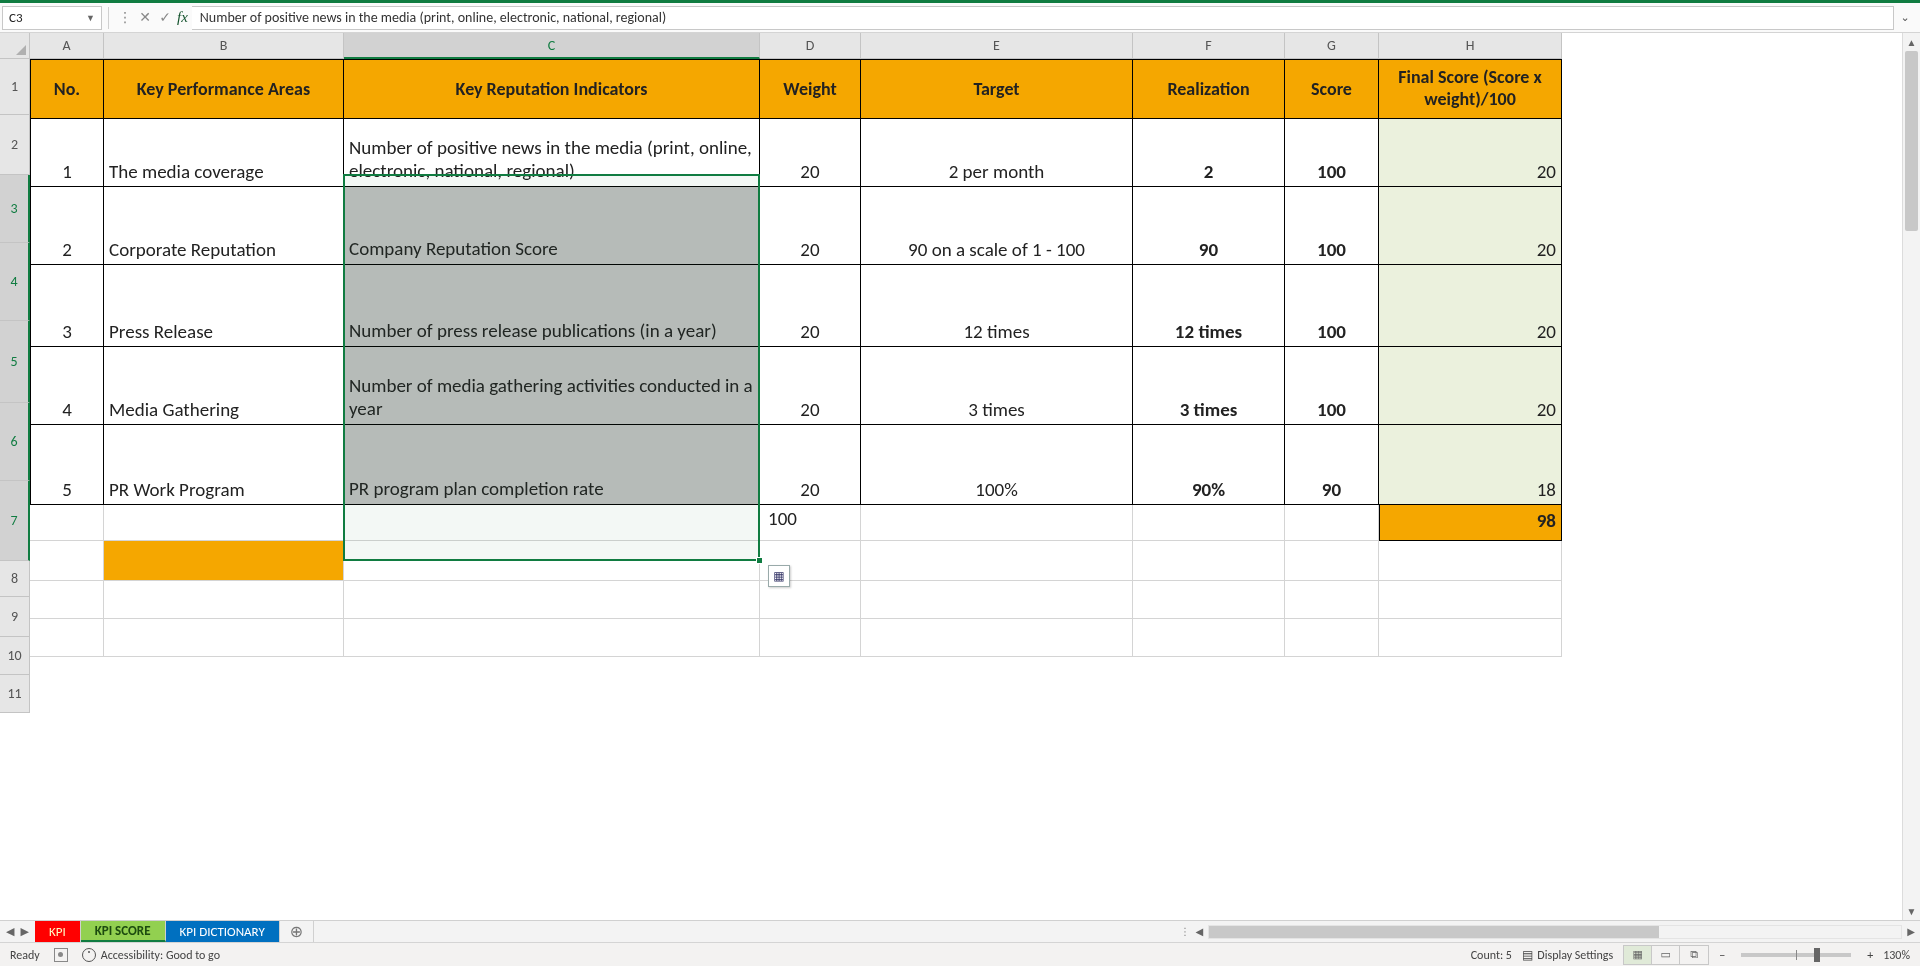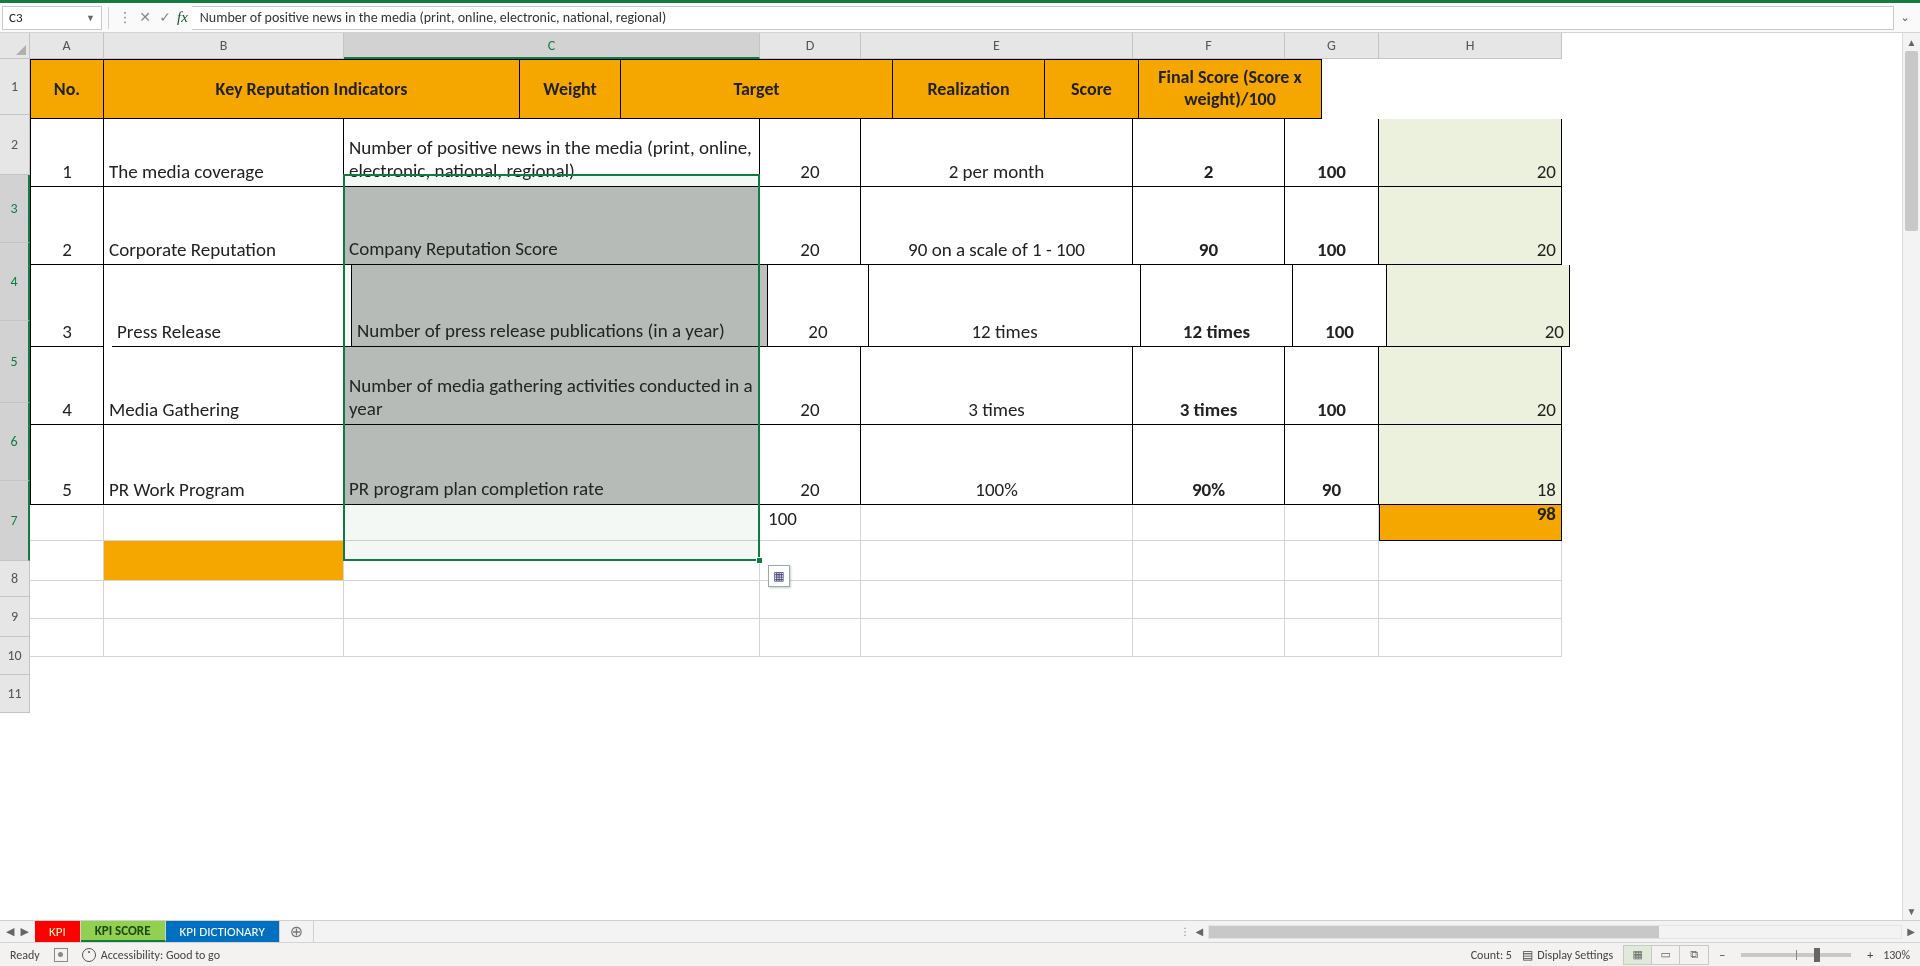--- a/index.html
+++ b/index.html
@@ -85,21 +85,21 @@
   }
   .data-cell.first-col{border-left:1px solid #000;}
   .center{justify-content:center;}
   .right{justify-content:flex-end;}
   .left{justify-content:flex-start;}
   .bold{font-weight:bold;}
   .shaded{ background:#bfbfbf; }
   .finalcol{ background:#ebf1dd; }
   .wrap{ white-space:normal; line-height:1.2;}
   .r8-total{ border:1px solid #000; border-top:none; font-size:19px; font-weight:bold;
-    background:#f5a700; align-items:flex-end; justify-content:flex-end; padding-bottom:15px;}
+    background:#f5a700; align-items:flex-end; justify-content:flex-end; padding-bottom:8px;}
   .r8-weight{ font-size:19px; align-items:flex-start; padding-top:2px; padding-left:8px;}
   .yellowcell{ background:#f5a700; border-right:1px solid #d4d4d4; border-bottom:1px solid #d4d4d4;}
   .sel-box{
     position:absolute; border:2px solid #107c41; pointer-events:none;
     background:rgba(16,124,65,0.05);
   }
   .sel-handle{
     position:absolute; width:7px; height:7px; background:#107c41;
     border:1px solid #fff;
   }
@@ -198,20 +198,23 @@
             <div class="colhdr" style="width: 94px;">G</div>
             <div class="colhdr" style="width: 183px;">H</div>
           </div>
         <div class="cells" id="cells">
 
 
           <div class="row" id="r2" style="height: 60px;">
             <div class="cell hdr-cell" style="width: 74px; height: 60px;">
                 <span>No.</span>
               </div>
+            <div class="cell hdr-cell" style="width: 240px; height: 60px;">
+                <span>Key Performance Areas</span>
+              </div>
             <div class="cell hdr-cell" style="width: 416px; height: 60px;">
                 <span>Key Reputation Indicators</span>
               </div>
             <div class="cell hdr-cell" style="width: 101px; height: 60px;">
                 <span>Weight</span>
               </div>
             <div class="cell hdr-cell" style="width: 272px; height: 60px;">
                 <span>Target</span>
               </div>
             <div class="cell hdr-cell" style="width: 152px; height: 60px;">
@@ -241,21 +244,21 @@
                 <div class="cell data-cell left" style="width: 240px; height: 78px;">Corporate Reputation</div>
                 <div class="cell data-cell left wrap shaded" style="width: 416px; height: 78px;">Company Reputation Score</div>
                 <div class="cell data-cell center" style="width: 101px; height: 78px;">20</div>
                 <div class="cell data-cell center" style="width: 272px; height: 78px;">90 on a scale of 1 - 100</div>
                 <div class="cell data-cell center bold" style="width: 152px; height: 78px;">90</div>
                 <div class="cell data-cell center bold" style="width: 94px; height: 78px;">100</div>
                 <div class="cell data-cell right finalcol" style="width: 183px; height: 78px;">20</div>
               </div>
               <div class="row" id="r5" style="height: 82px;">
                 <div class="cell data-cell first-col center" style="width: 74px; height: 82px;">3</div>
-                <div class="cell data-cell left" style="width: 240px; height: 82px; margin-left: 8px;">Press Release</div>
+                <div class="cell data-cell left" style="width: 240px; height: 82px;">Press Release</div>
                 <div class="cell data-cell left wrap shaded" style="width: 416px; height: 82px;">Number of press release publications (in a year)</div>
                 <div class="cell data-cell center" style="width: 101px; height: 82px;">20</div>
                 <div class="cell data-cell center" style="width: 272px; height: 82px;">12 times</div>
                 <div class="cell data-cell center bold" style="width: 152px; height: 82px;">12 times</div>
                 <div class="cell data-cell center bold" style="width: 94px; height: 82px;">100</div>
                 <div class="cell data-cell right finalcol" style="width: 183px; height: 82px;">20</div>
               </div>
               <div class="row" id="r6" style="height: 78px;">
                 <div class="cell data-cell first-col center" style="width: 74px; height: 78px;">4</div>
                 <div class="cell data-cell left" style="width: 240px; height: 78px;">Media Gathering</div>

